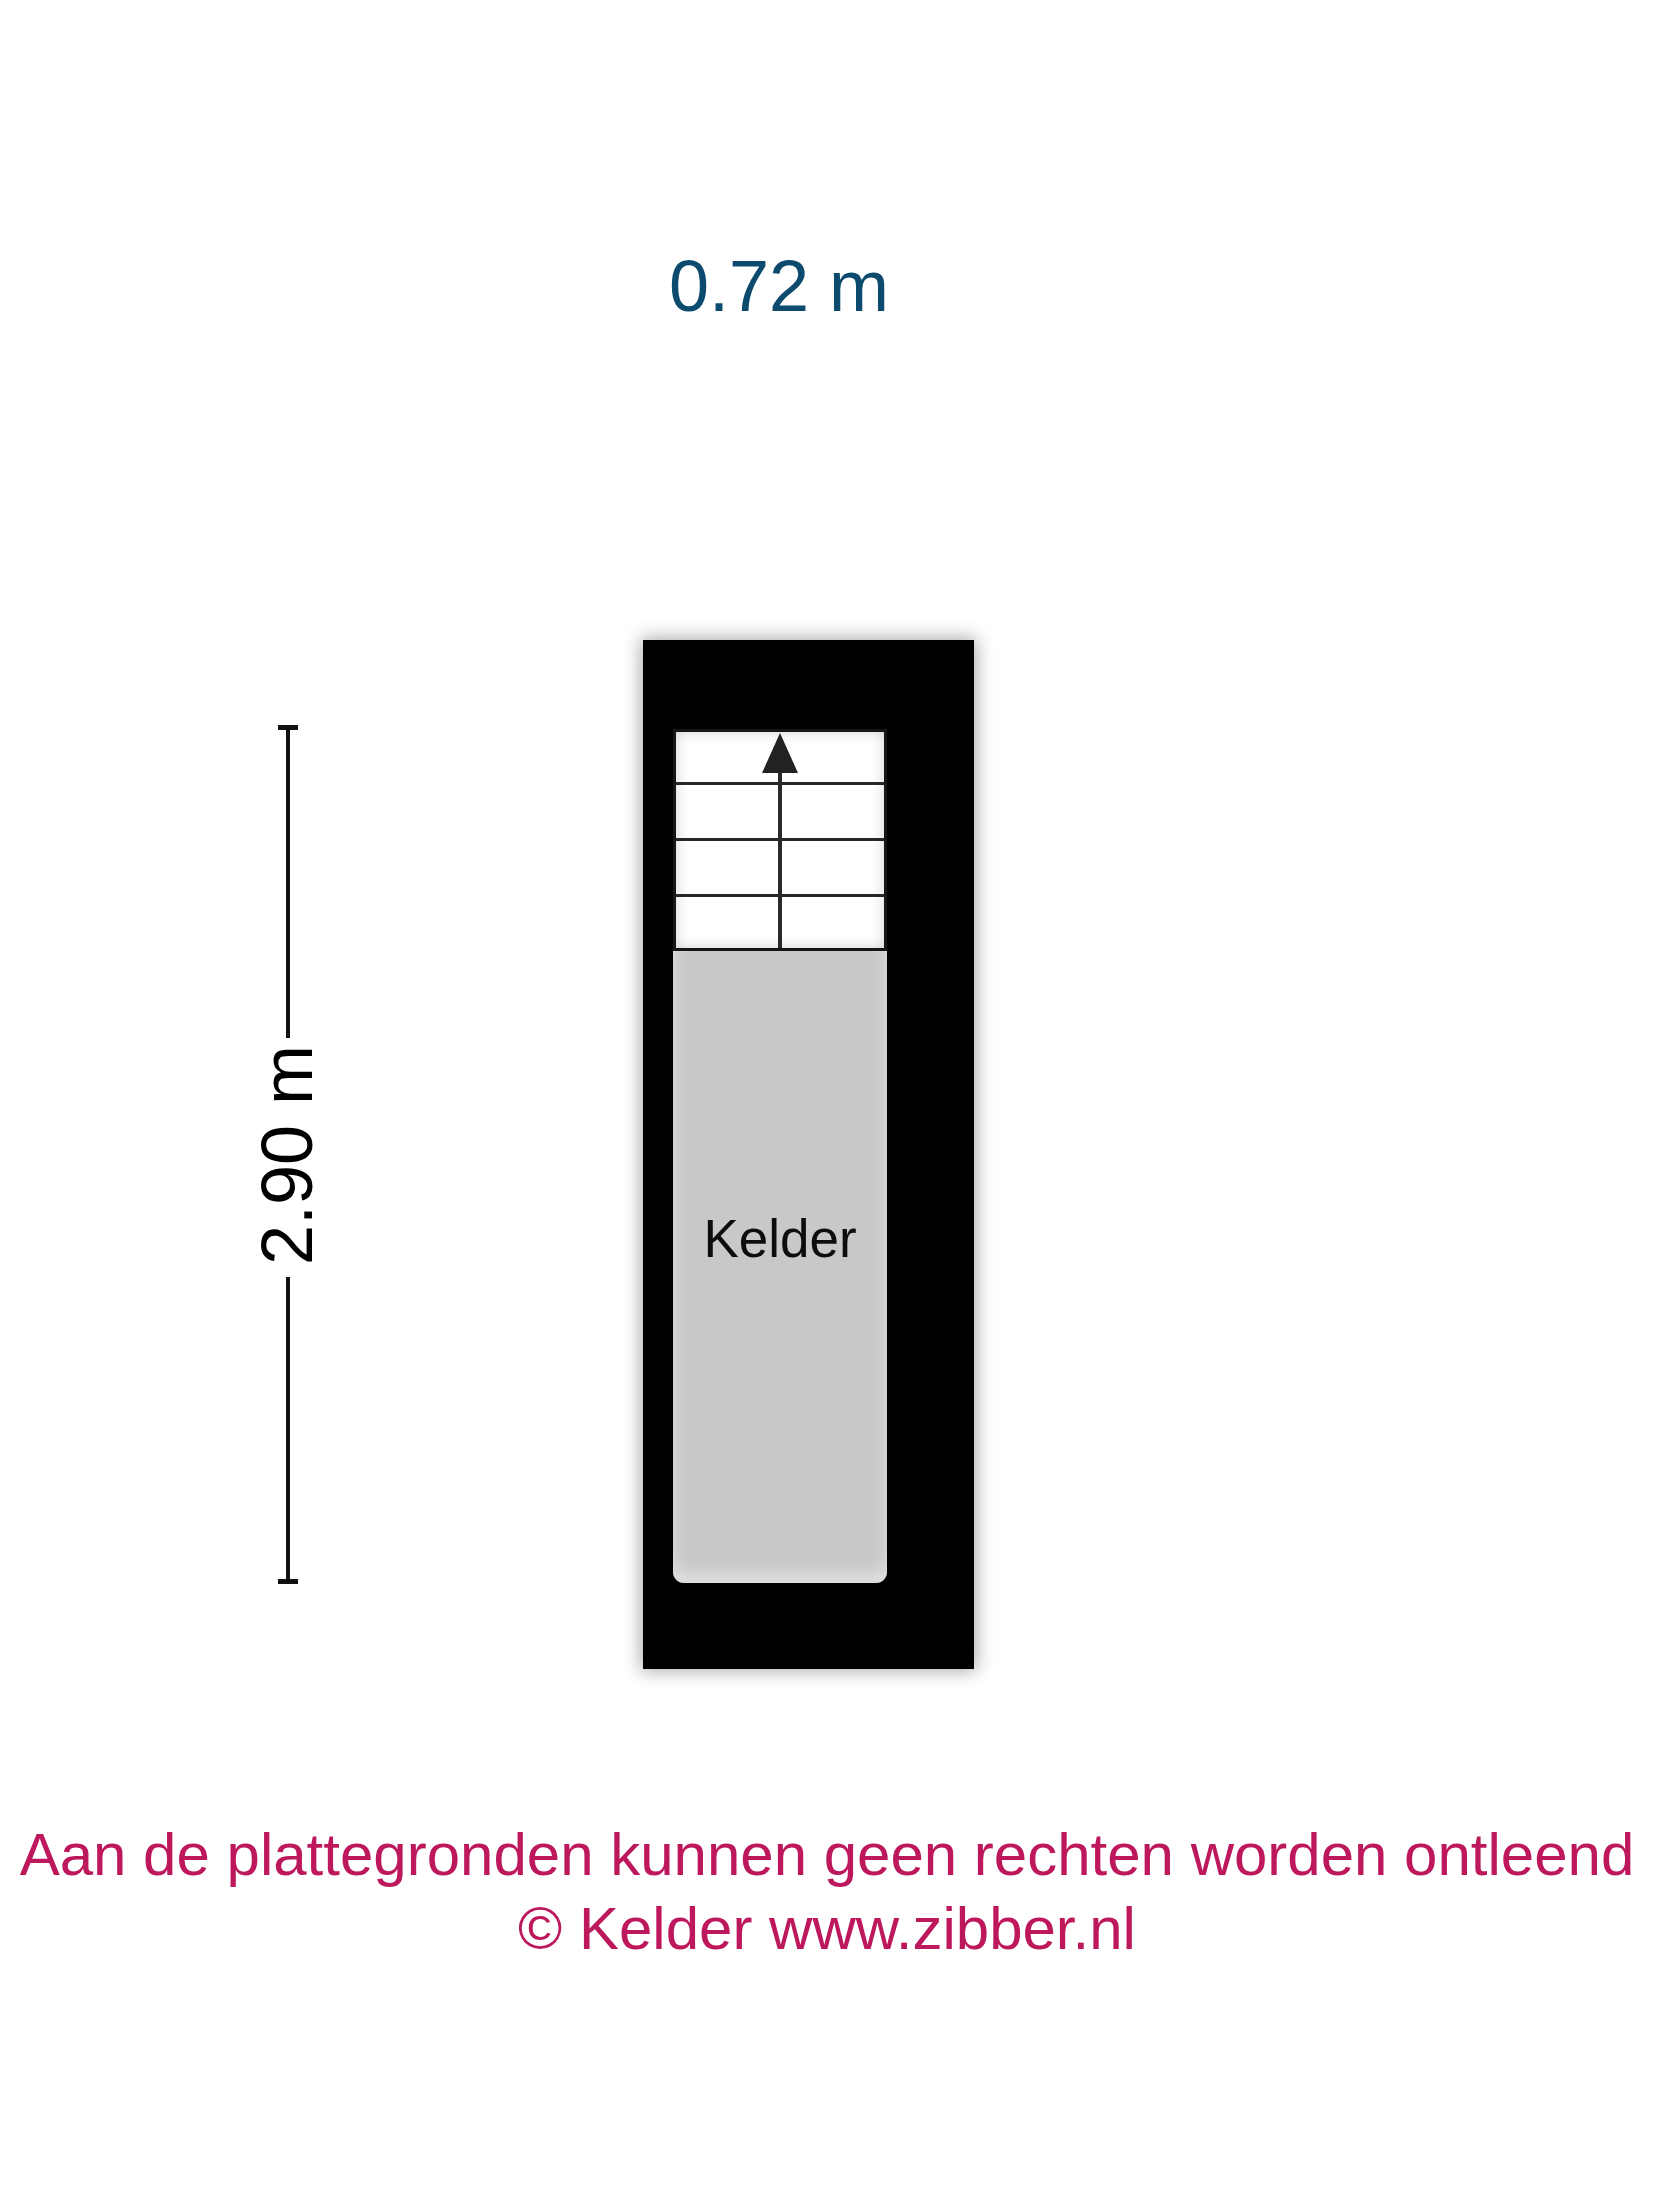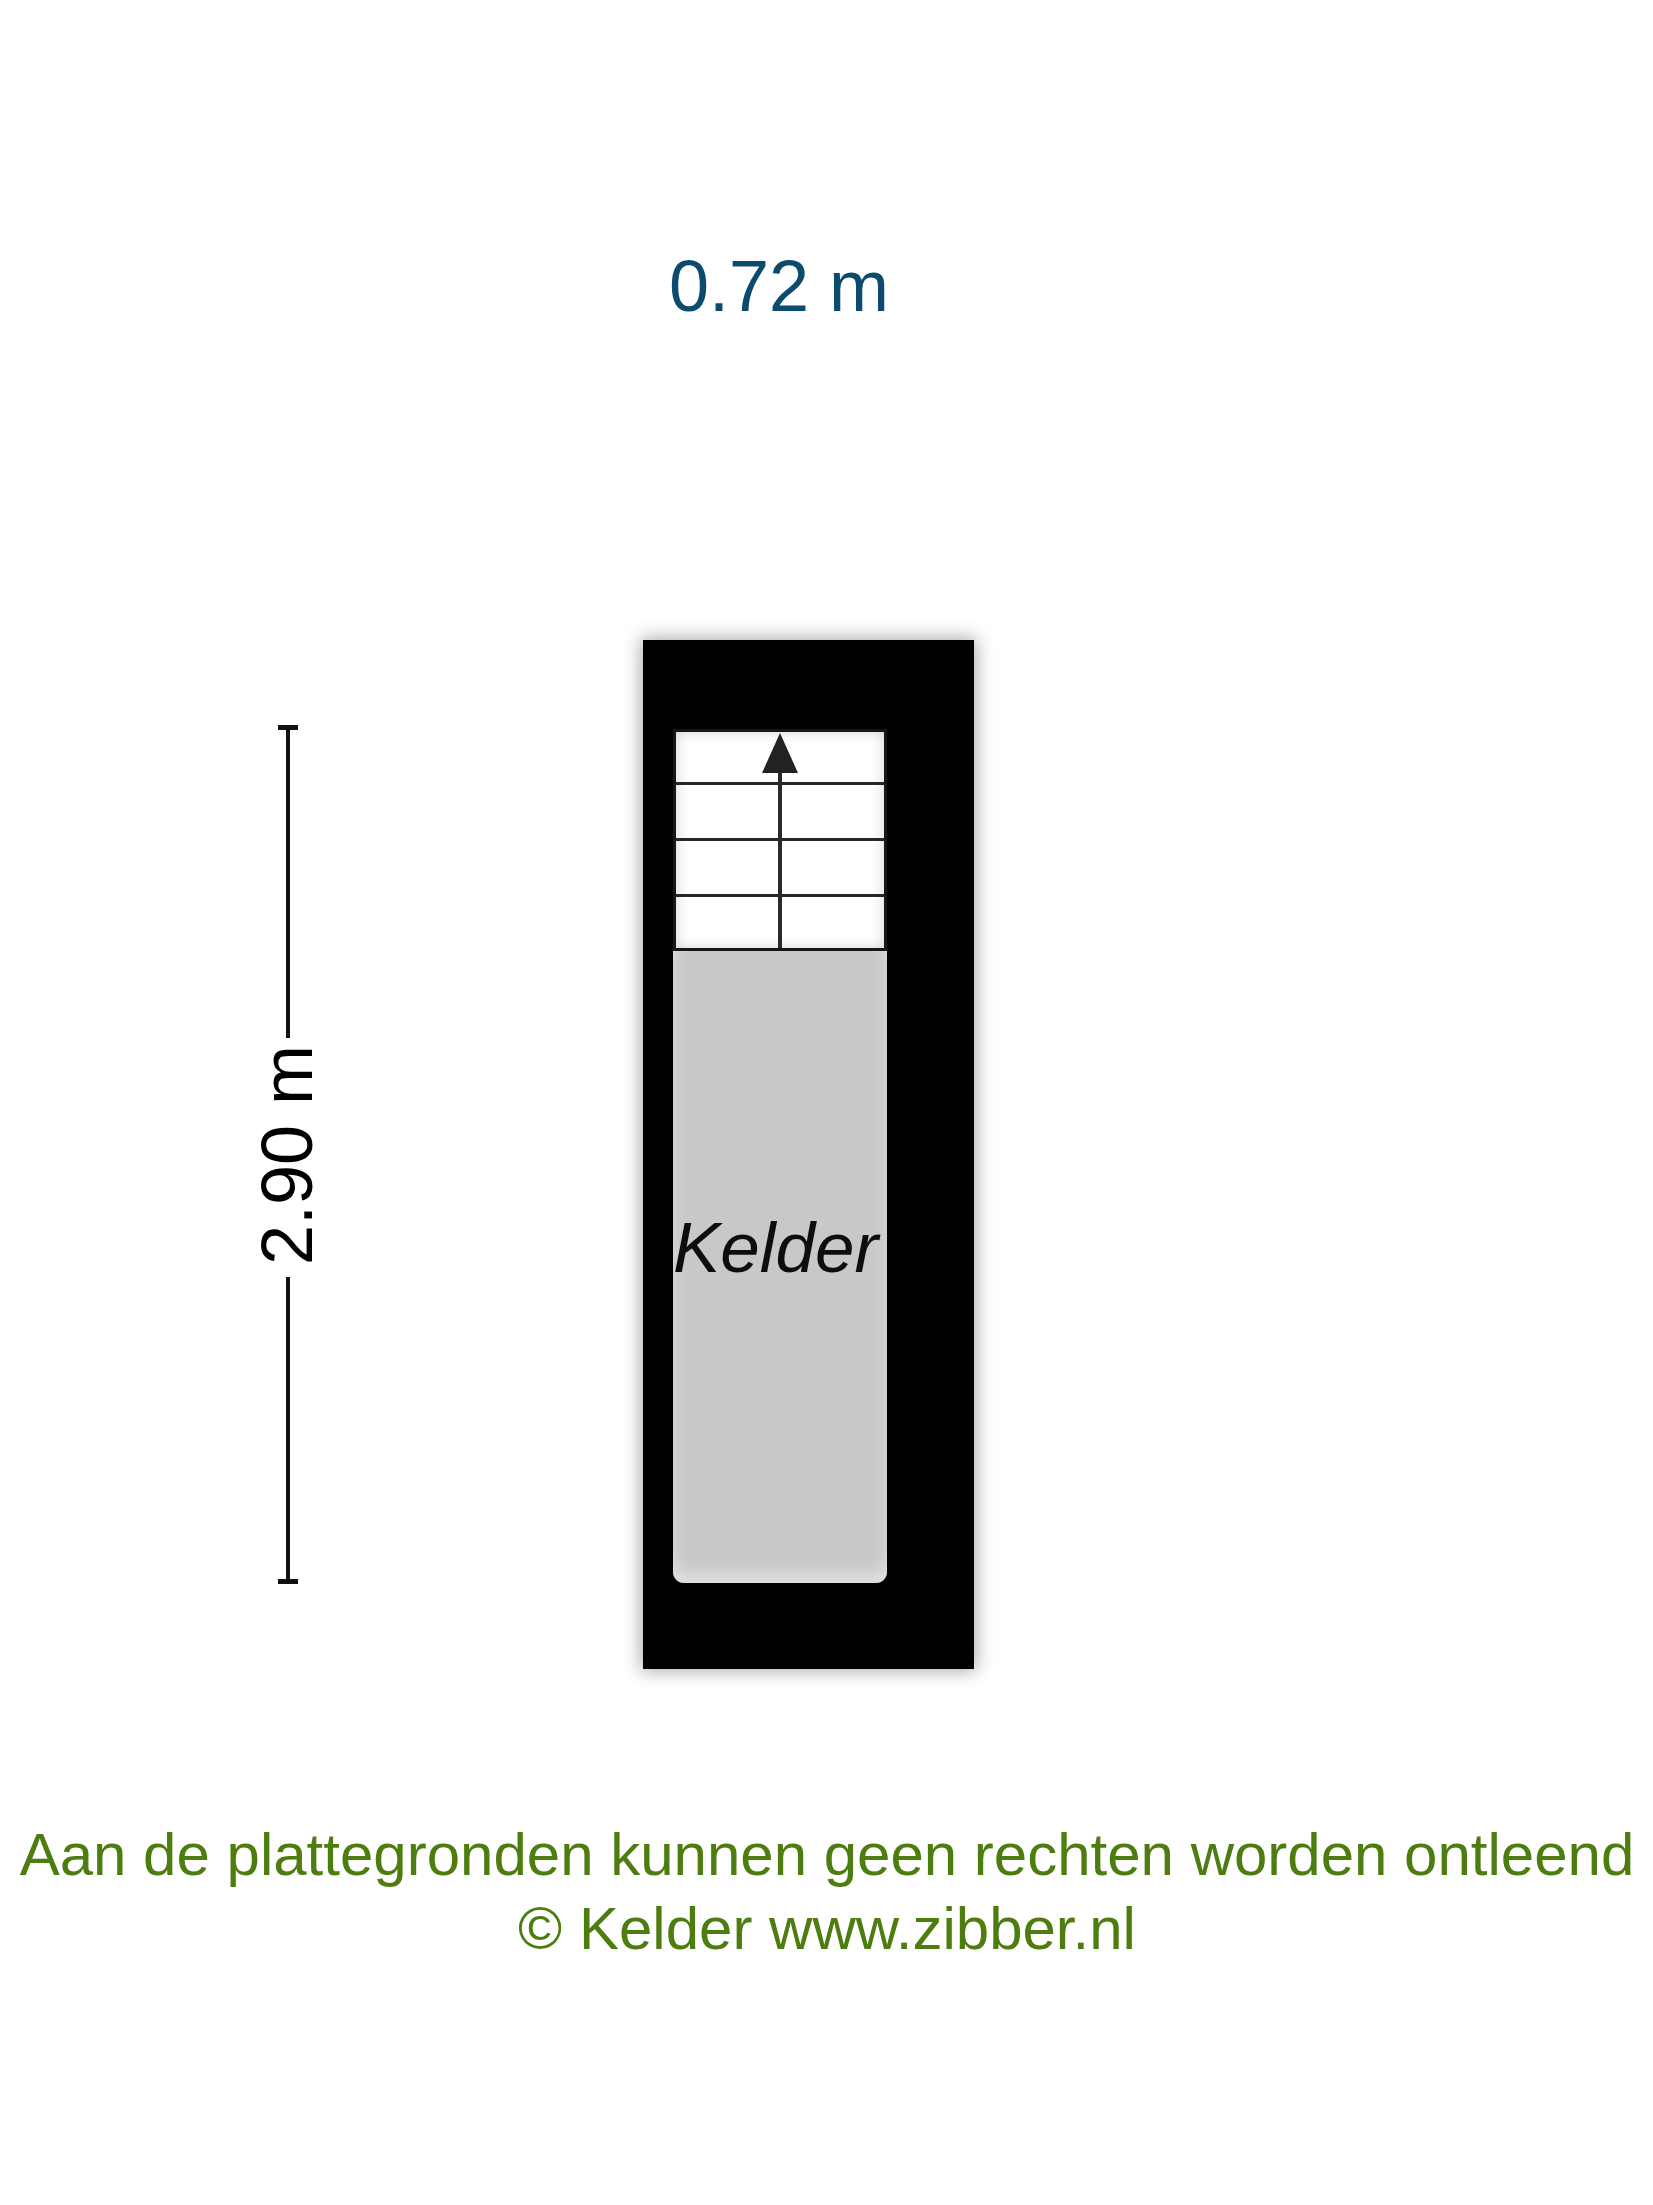--- a/index.html
+++ b/index.html
@@ -117,35 +117,35 @@
     width: 214px;
     height: 632px;
     background: #c8c8c8;
     border-radius: 0 0 11px 11px;
     box-shadow: inset 0 -9.5px 17.3px rgba(255,255,255,0.45);
   }
   .room-label {
     position: absolute;
     left: 0; right: 0;
     top: 261px;
-    font-size: 71px;
+    text-align: center;
+    font-size: 53px;
     line-height: 1;
     color: #0d0d0d;
     white-space: nowrap;
-    font-style: italic;
   }
 
   
   .footer {
     position: absolute;
     left: 0;
     top: 1818px;
     width: 1654px;
     text-align: center;
-    color: #4d7c0f;
+    color: #be185d;
     font-size: 60px;
     line-height: 74px;
   }
   .footer .line { white-space: nowrap; }
 </style>
 </head>
 <body>
 
 <div class="canvas">
 

